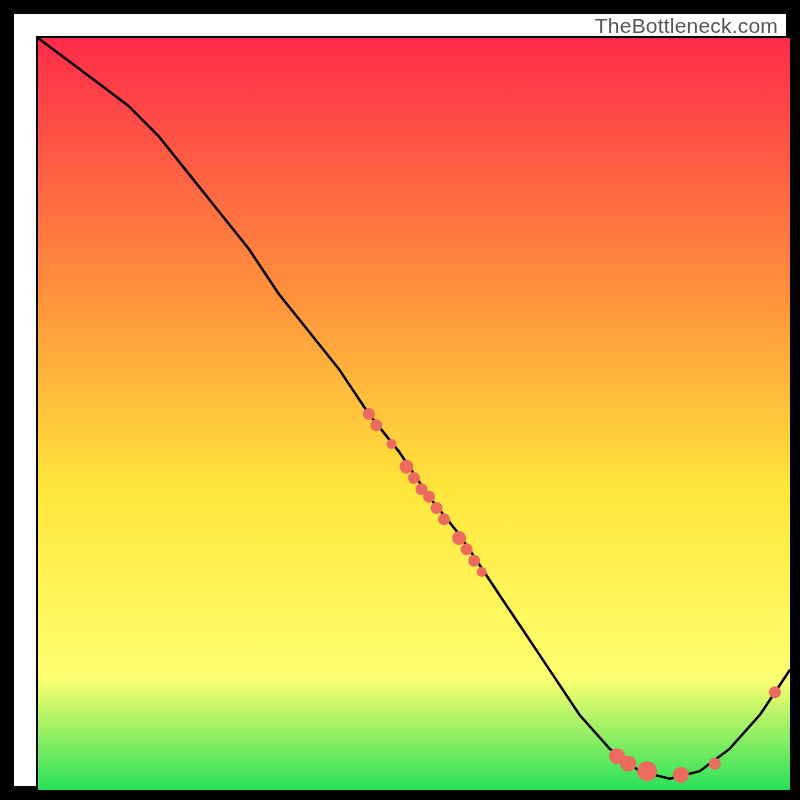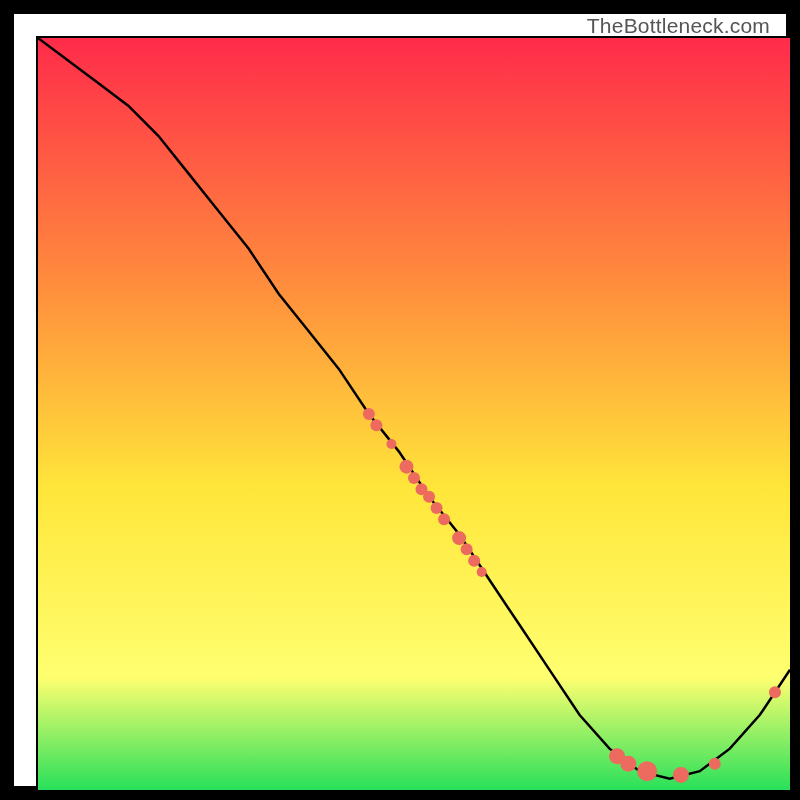--- a/index.html
+++ b/index.html
@@ -25,21 +25,21 @@
     top: 22px;
     width: 756px;
     height: 756px;
     box-sizing: border-box;
     border: 2px solid #000000;
     overflow: hidden;
   }
   .watermark {
     position: absolute;
     top: 0px;
-    right: 16px;
+    right: 8px;
     font-size: 21px;
     color: #555555;
     font-weight: 500;
     letter-spacing: 0.2px;
   }
   svg {
     display: block;
   }
 </style>
 </head>

